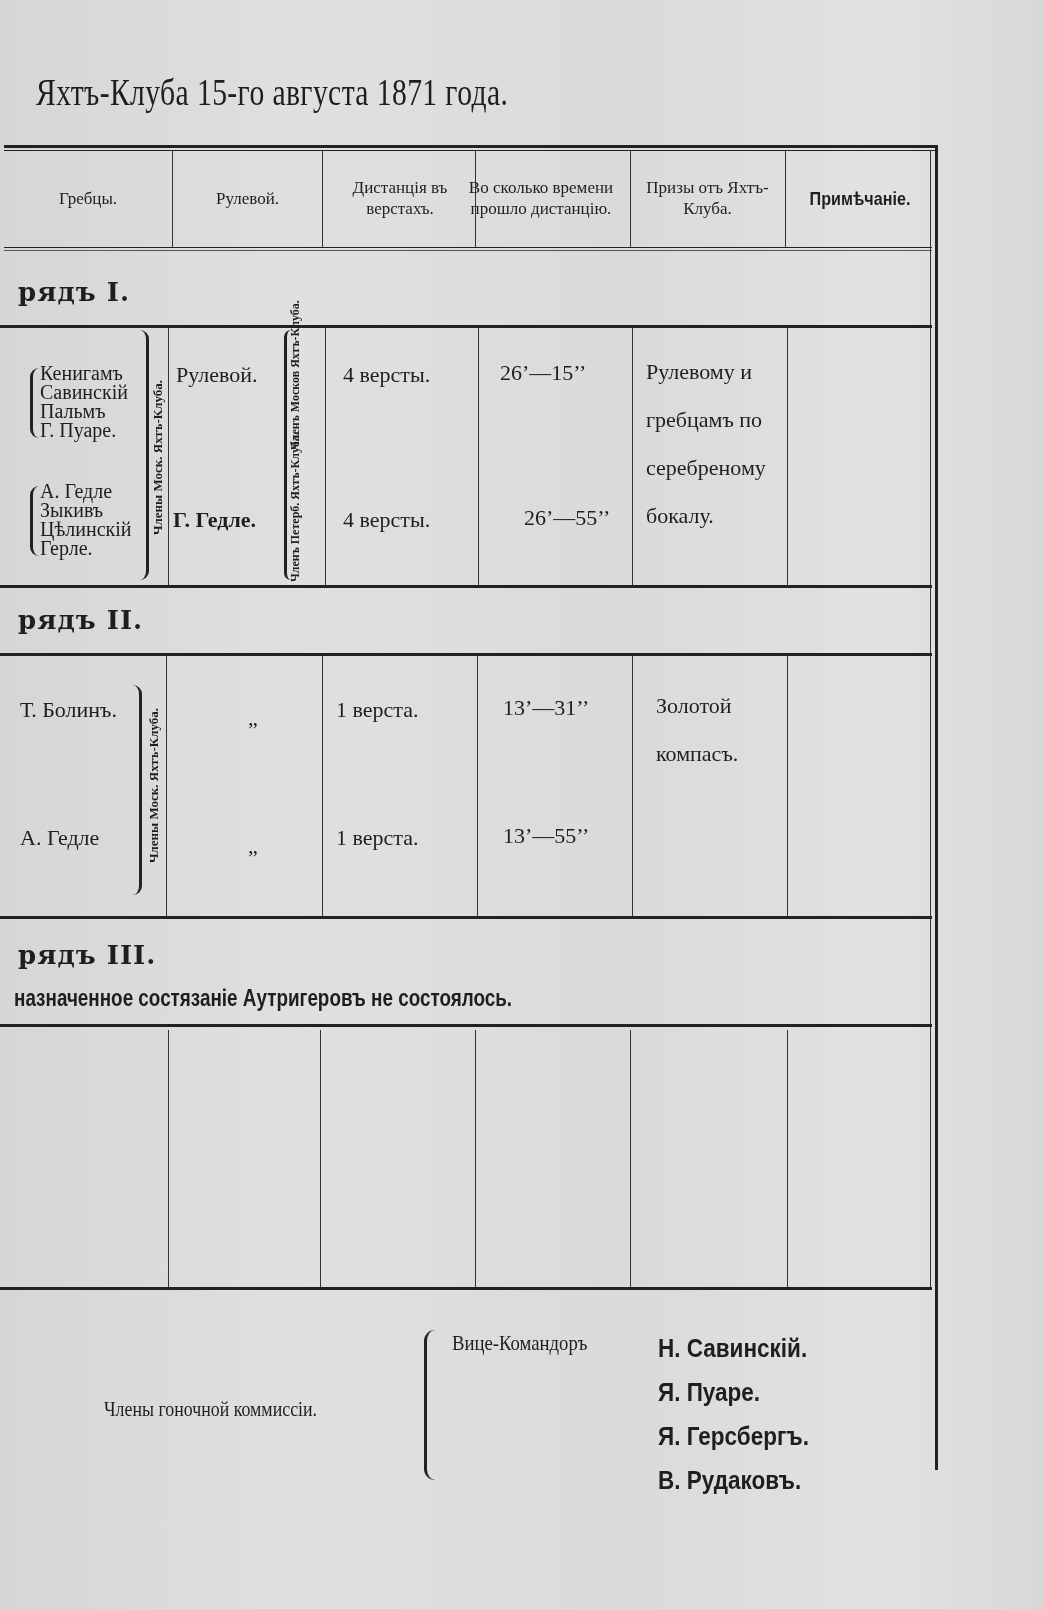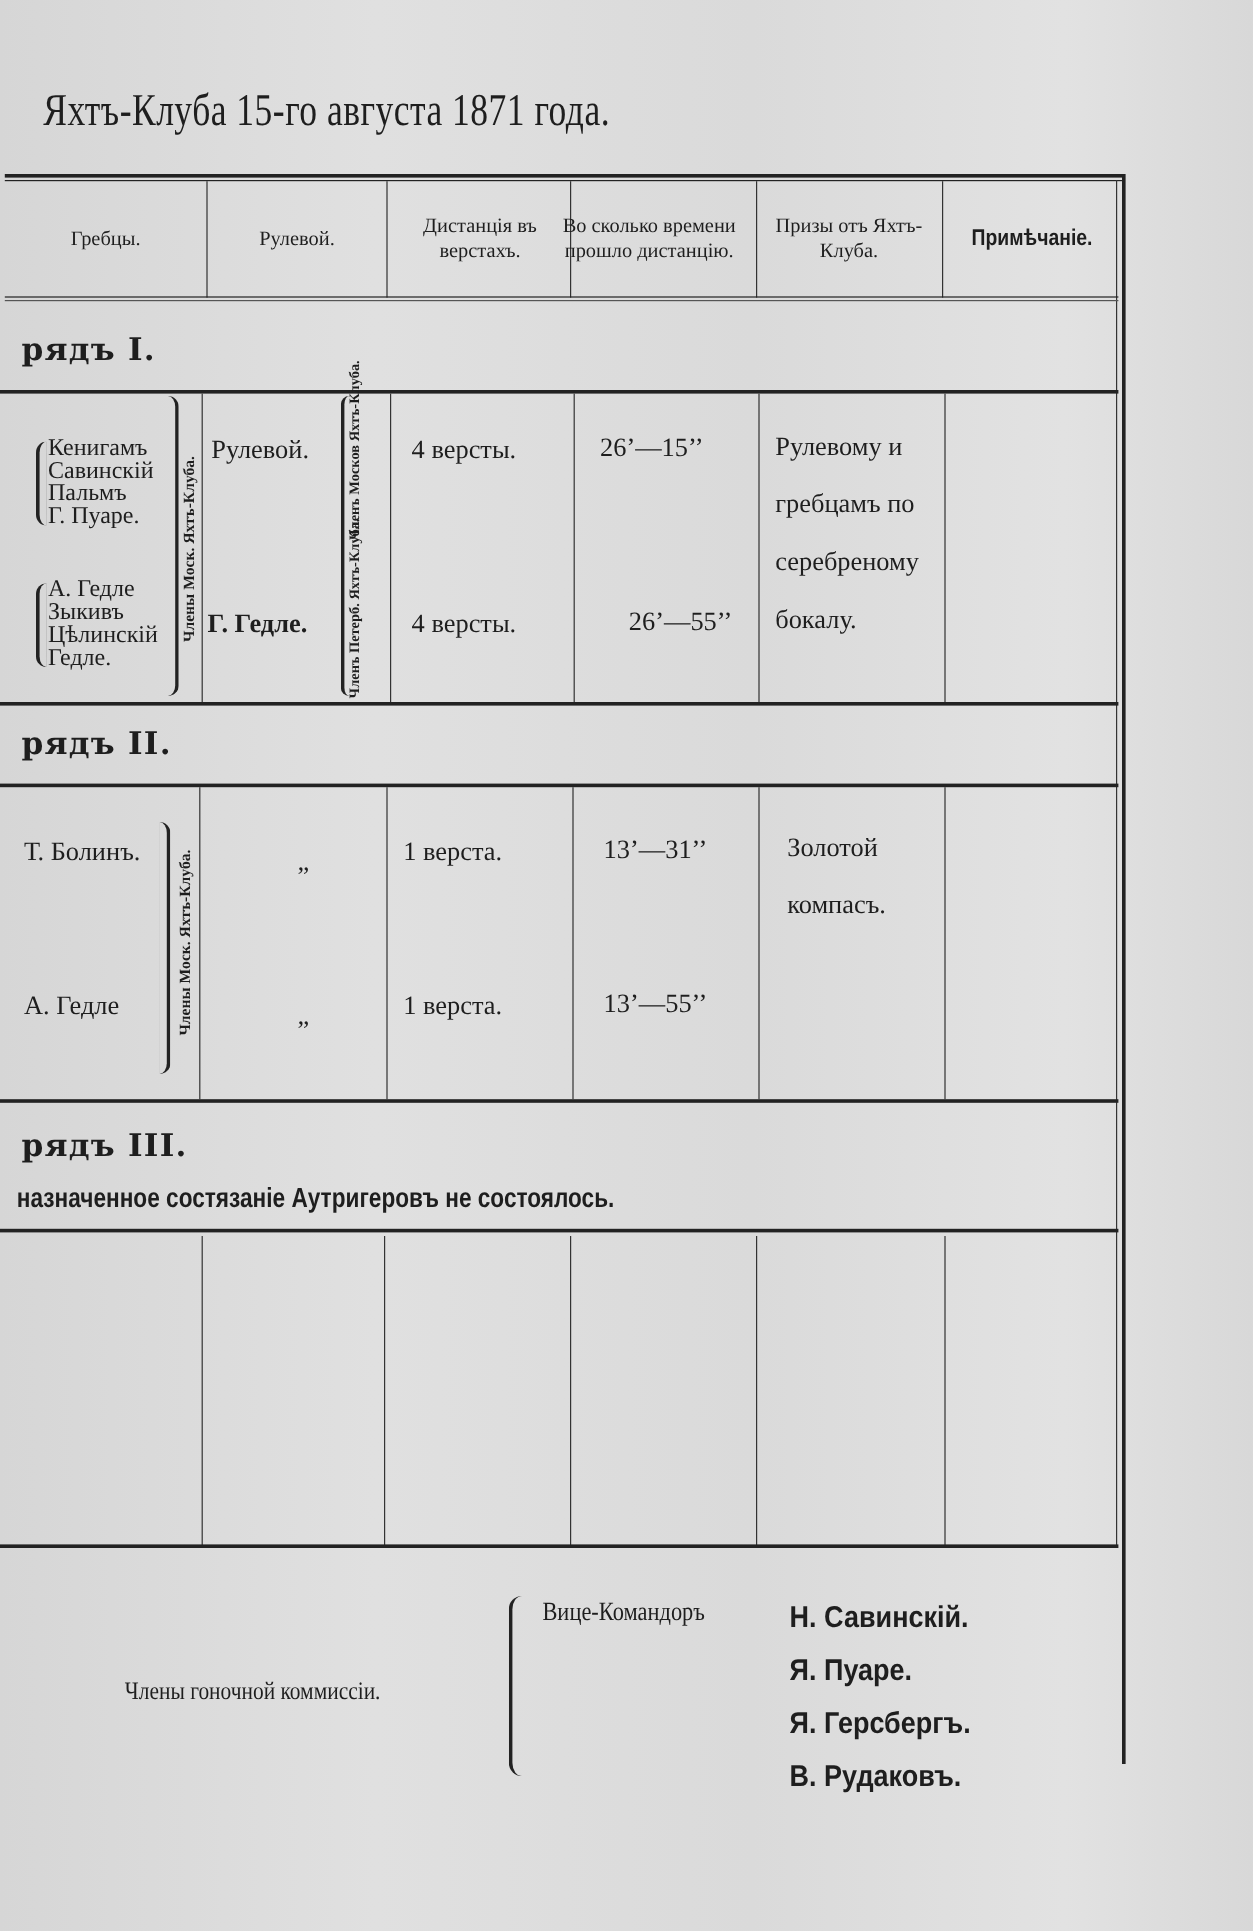--- a/index.html
+++ b/index.html
@@ -73,21 +73,21 @@
     <div>Савинскій</div>
     <div>Пальмъ</div>
     <div>Г. Пуаре.</div>
   </div>
 
   <div class="brace" style="left:30px; top:486px; width:6px; height:70px;"></div>
   <div class="abs small" style="left:40px; top:482px;">
     <div>А. Гедле</div>
     <div>Зыкивъ</div>
     <div>Цѣлинскій</div>
-    <div>Гедле.</div>
+    <div>Герле.</div>
   </div>
 
   <div class="brace-r" style="left:140px; top:330px; width:6px; height:250px;"></div>
   <div class="vert" style="left:150px; top:332px; height:250px;">Члены Моск. Яхтъ-Клуба.</div>
 
   <div class="cell" style="left:176px; top:362px;">Рулевой.</div>
   <div class="cell" style="left:173px; top:507px;font-weight:bold;">Г. Гедле.</div>
   <div class="brace" style="left:284px; top:330px; width:4px; height:250px;"></div>
   <div class="vert" style="left:288px; top:332px; height:118px; font-size:12px; width:34px;">Членъ Москов Яхтъ-Клуба.</div>
   <div class="vert" style="left:288px; top:460px; height:122px; font-size:12px; width:34px;">Членъ Петерб. Яхтъ-Клуба.</div>

